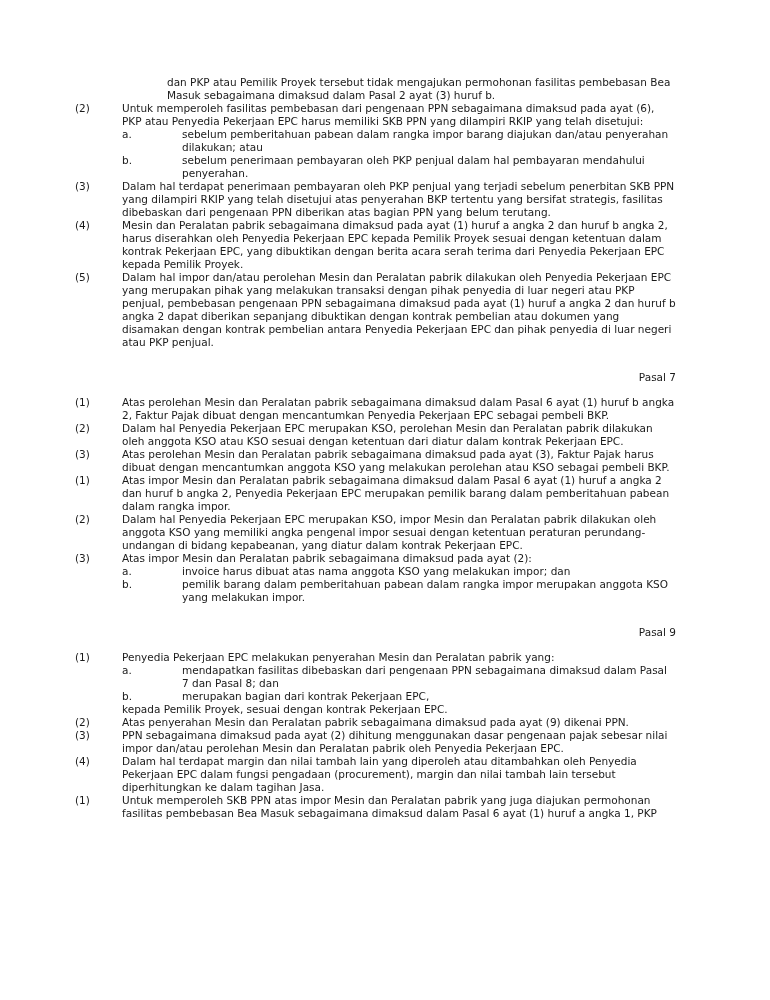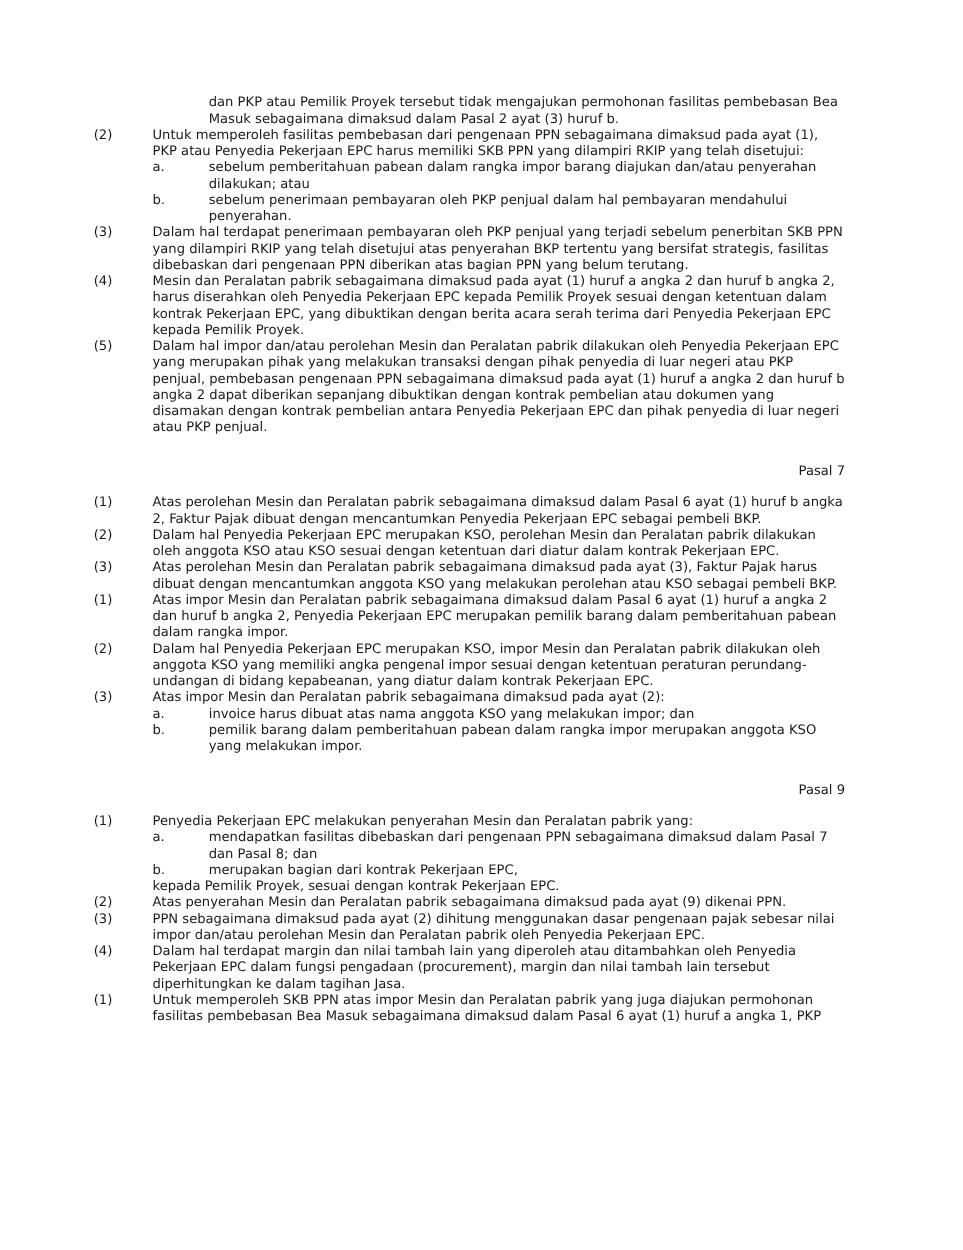--- a/index.html
+++ b/index.html
@@ -36,20 +36,21 @@
   .itext {
     flex: 1;
     min-width: 0;
   }
   .slet {
     flex: 0 0 45px;
   }
   .stext {
     flex: 1;
     min-width: 0;
+    margin-left: 15px;
   }
   .spacer-wide {
     flex: 0 0 92px;
   }
   .ctext {
     width: 100%;
   }
 </style>
 </head>
 <body>
@@ -57,21 +58,21 @@
 <div class="page">
   <div class="content">
       <section class="section">
         <div class="row">
           <span class="spacer-wide"></span>
           <div class="itext">dan PKP atau Pemilik Proyek tersebut tidak mengajukan permohonan fasilitas pembebasan Bea Masuk sebagaimana dimaksud dalam Pasal 2 ayat (3) huruf b.</div>
         </div>
         <div class="row">
           <span class="num">(2)</span>
           <div class="itext">
-            <div class="ctext">Untuk memperoleh fasilitas pembebasan dari pengenaan PPN sebagaimana dimaksud pada ayat (1), PKP atau Penyedia Pekerjaan EPC harus memiliki SKB PPN yang dilampiri RKIP yang telah disetujui:</div>
+            <div class="ctext">Untuk memperoleh fasilitas pembebasan dari pengenaan PPN sebagaimana dimaksud pada ayat (6), PKP atau Penyedia Pekerjaan EPC harus memiliki SKB PPN yang dilampiri RKIP yang telah disetujui:</div>
             <div class="row">
               <span class="slet">a.</span>
               <div class="stext">sebelum pemberitahuan pabean dalam rangka impor barang diajukan dan/atau penyerahan dilakukan; atau</div>
             </div>
             <div class="row">
               <span class="slet">b.</span>
               <div class="stext">sebelum penerimaan pembayaran oleh PKP penjual dalam hal pembayaran mendahului penyerahan.</div>
             </div>
           </div>
         </div>

